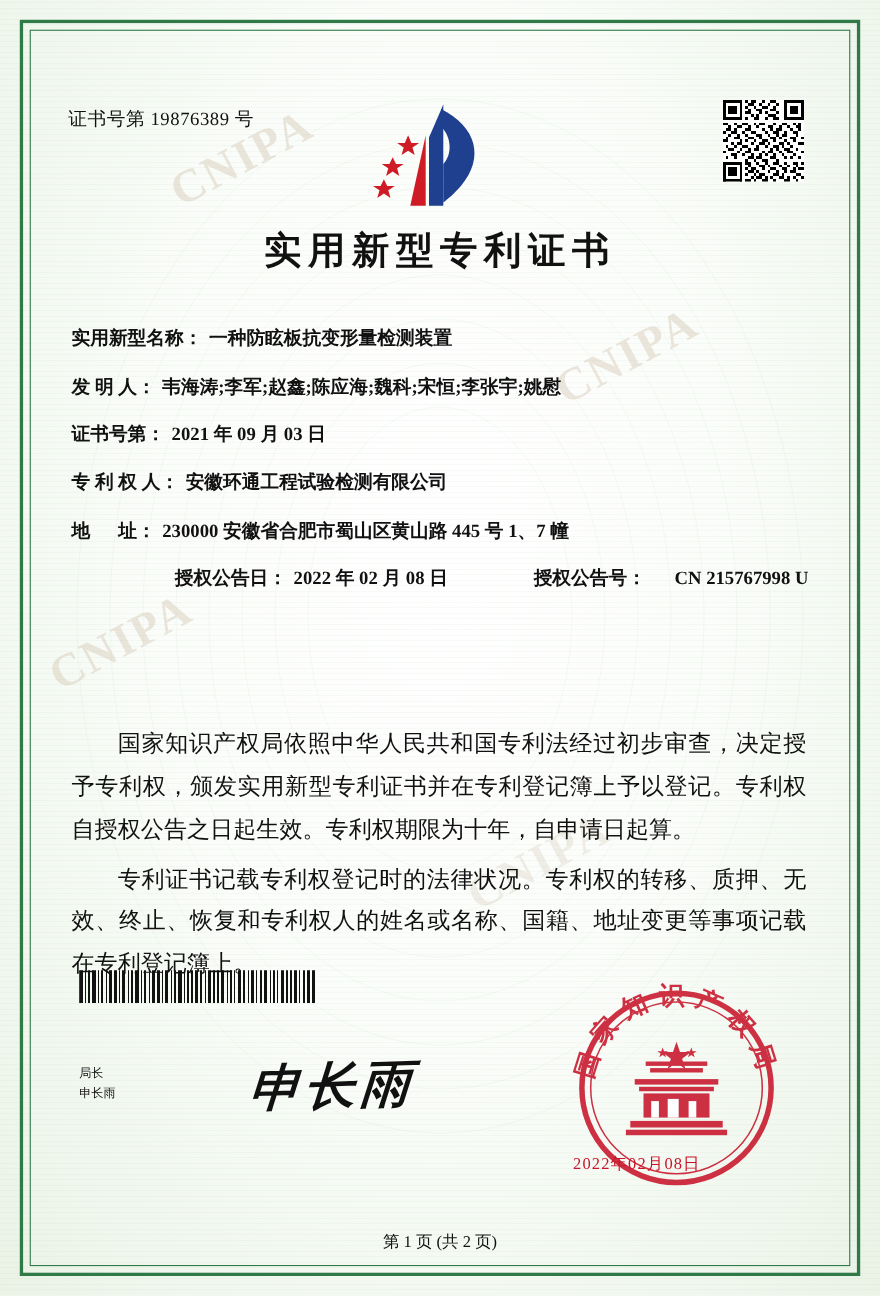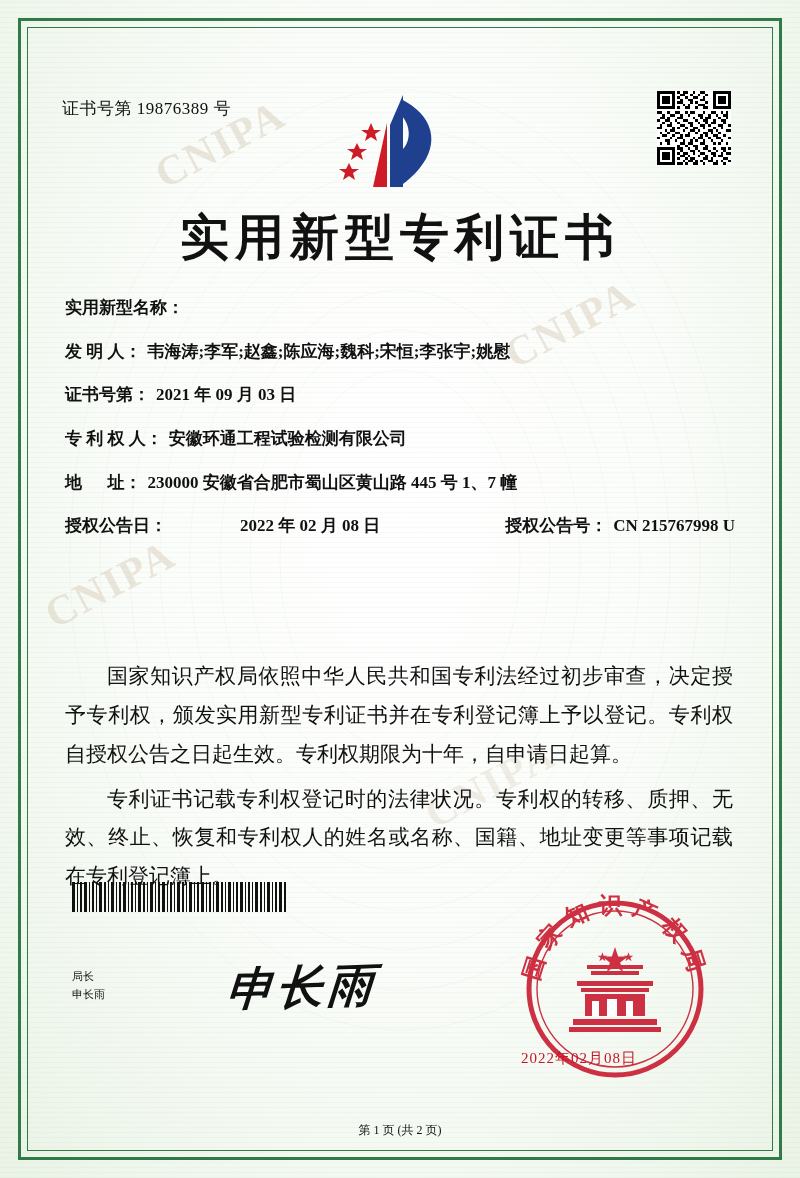--- a/index.html
+++ b/index.html
@@ -81,21 +81,21 @@
     top: 62px;
     width: 170px;
     height: 105px;
   }
   .title {
     position: absolute;
     top: 178px;
     width: 100%;
     text-align: center;
     font-family: "Liberation Serif", "DejaVu Serif", serif;
-    font-size: 49px;
+    font-size: 34px;
     font-weight: bold;
     letter-spacing: 6px;
     color: #111;
   }
   .fields {
     position: absolute;
     left: 38px;
     right: 38px;
     top: 272px;
     font-size: 17px;
@@ -110,26 +110,27 @@
   .field-label {
     flex: 0 0 auto;
     white-space: pre;
     color: #111;
   }
   .field-value {
     margin-left: 6px;
     color: #111;
   }
   .field-row.split {
-    justify-content: space-between;
+    justify-content: flex-end;
   }
   .field-second {
-    margin-left: 58px;
+    margin-left: 78px;
     display: flex;
     align-items: baseline;
+    gap: 20px;
   }
   .paragraphs {
     position: absolute;
     left: 38px;
     right: 40px;
     top: 630px;
     font-size: 21px;
     line-height: 1.85;
     text-align: justify;
     color: #111;
@@ -180,21 +181,21 @@
     text-align: left;
     font-size: 15px;
     color: #c8152a;
     letter-spacing: 1px;
   }
   .page-footer {
     position: absolute;
     bottom: 12px;
     width: 100%;
     text-align: center;
-    font-size: 12px;
+    font-size: 15px;
     color: #111;
   }
 </style>
 </head>
 <body>
 
 <div class="certificate">
 
   <svg class="guilloche" viewBox="0 0 800 1178" preserveAspectRatio="none">
     <g fill="none" stroke="#bcd9bd" stroke-width="0.5" opacity="0.55">
@@ -433,20 +434,21 @@
           <rect x="26" y="28" width="1" height="1"></rect>
       </g>
     </svg>
 
     <div class="title">实用新型专利证书</div>
 
     <div class="fields">
 
       <div class="field-row">
         <span class="field-label">实用新型名称：</span>
+        <span class="field-value">一种防眩板抗变形量检测装置</span>
       </div>
 
       <div class="field-row">
         <span class="field-label">发 明 人：</span>
         <span class="field-value">韦海涛;李军;赵鑫;陈应海;魏科;宋恒;李张宇;姚慰</span>
       </div>
 
 
       <div class="field-row">
         <span class="field-label">证书号第：</span>

